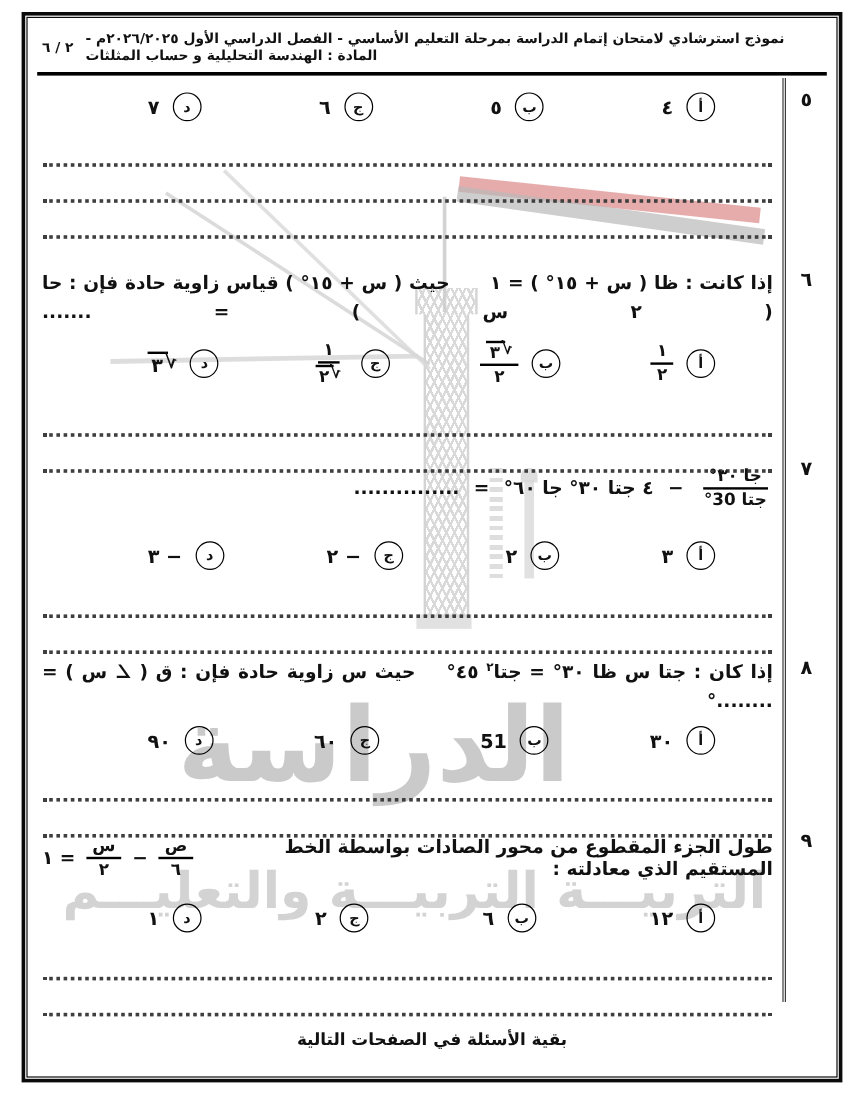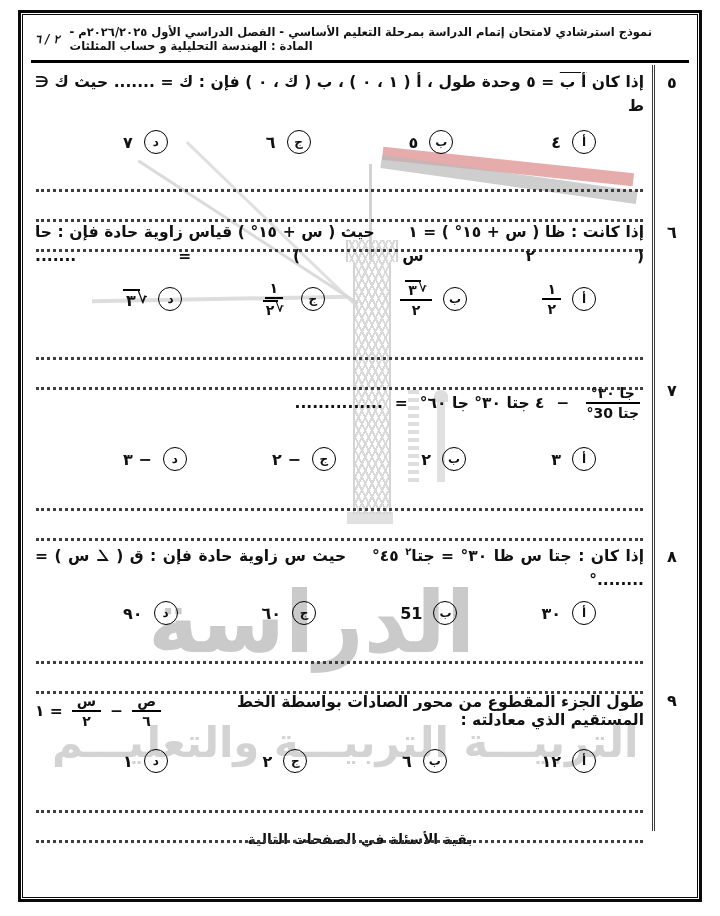--- a/index.html
+++ b/index.html
@@ -25,21 +25,21 @@
   .wm-bldg2{position:absolute;left:437px;top:400px;width:8px;height:82px;background:#dadada;opacity:.8;}
   .wm-bldg2-top{position:absolute;left:434px;top:390px;width:14px;height:12px;border-radius:50% 50% 0 0;background:#d6d6d6;opacity:.8;}
   .wm-city{position:absolute;left:148px;top:572px;font-size:86px;font-weight:bold;color:#979797;opacity:.5;letter-spacing:4px;white-space:nowrap;}
   .wm-dir-ar{position:absolute;left:52px;top:718px;font-size:42px;font-weight:bold;color:#bcbcbc;opacity:.65;white-space:nowrap;}
   .wm-dir-en{position:absolute;left:36px;top:744px;font-family:"Liberation Serif",serif;font-size:37px;font-weight:bold;color:#c3c3c3;opacity:.8;letter-spacing:1px;white-space:nowrap;}
   
   .sheet{position:absolute;left:18px;top:10px;right:18px;bottom:14px;border:3px solid #0a0a0a;z-index:1;background:transparent;}
   .inner{position:absolute;inset:1px;border:1px solid #0a0a0a;padding:0 8px;}
   .header{display:flex;align-items:center;direction:rtl;font-size:11.5px;font-weight:bold;padding:10px 4px 7px 4px;}
   .header .title{flex:1;text-align:left;}
-  .header .pagenum{margin-inline-start:10px;white-space:nowrap;font-style:italic;}
+  .header .pagenum{margin-inline-start:10px;white-space:nowrap;}
   .hrule{border-top:3px solid #000;margin:0 0 2px 0;}
   .bodywrap{display:flex;direction:rtl;position:relative;}
   .numcol{width:34px;position:relative;border-left:3px double #3c3c3c;flex:none;}
   .qnum{position:absolute;left:0;right:0;text-align:center;font-size:16px;font-weight:bold;}
   .content{flex:1;padding:0 8px 0 4px;min-width:0;}
   section{display:block;}
   .sec-q5{height:150px;} .sec-q6{height:152px;} .sec-q7{height:172px;} .sec-q8{height:140px;} .sec-q9{height:152px;}
   .qline{font-size:15.5px;font-weight:bold;line-height:1.55;padding-top:5px;
          text-align:justify;text-align-last:justify;}
   .ovl{text-decoration:overline;}
@@ -57,21 +57,21 @@
   .frac{display:inline-flex;flex-direction:column;align-items:center;font-size:14px;font-weight:bold;line-height:1.2;vertical-align:middle;}
   .frac .fn{border-bottom:2px solid #000;padding:0 5px;display:flex;align-items:flex-end;}
   .frac .fd{padding:1px 5px 0 5px;display:flex;align-items:flex-start;}
   .rad{display:inline-flex;direction:rtl;align-items:flex-start;}
   .rad .rv{display:inline-block;transform:scaleX(-1);margin-left:-3px;position:relative;top:-1px;}
   .rad .rb{border-top:2px solid #000;padding:0 4px 0 3px;}
   .expr{display:flex;direction:rtl;align-items:center;gap:12px;font-size:15.5px;font-weight:bold;}
   .expr-q7{height:64px;padding-top:4px;}
   .expr-q9{height:56px;padding-top:4px;gap:9px;}
   .expr .eqtxt{white-space:nowrap;}
-  .footer{text-align:center;font-size:14px;font-weight:bold;margin-top:0;direction:rtl;}
+  .footer{text-align:center;font-size:14px;font-weight:bold;margin-top:24px;direction:rtl;}
 </style>
 </head>
 <body>
 
 <div class="page">
 
   <div class="wm">
     <div class="wm-flag-red"></div>
     <div class="wm-flag-gray"></div>
     <div class="wm-mast"></div>
@@ -102,23 +102,20 @@
           <div class="qnum" style="top:8px">٥</div>
           <div class="qnum" style="top:158px">٦</div>
           <div class="qnum" style="top:316px">٧</div>
           <div class="qnum" style="top:482px">٨</div>
           <div class="qnum" style="top:626px">٩</div>
         </div>
 
         <div class="content">
 
           <section class="sec-q5">
-            <div class="qline" dir="rtl">
-              <span>إذا كان </span><span class="ovl">أ ب</span><span> = ٥ وحدة طول ، أ ( ١ ، ٠ ) ، ب ( ك ، ٠ ) فإن : ك = ....... حيث ك ∈ ط</span>
-            </div>
             <div class="opts opts-q5">
               <div class="opt">
                   <span class="circ">أ</span>
                   <span class="oval">٤</span>
                 </div>
               <div class="opt">
                   <span class="circ">ب</span>
                   <span class="oval">٥</span>
                 </div>
               <div class="opt">

